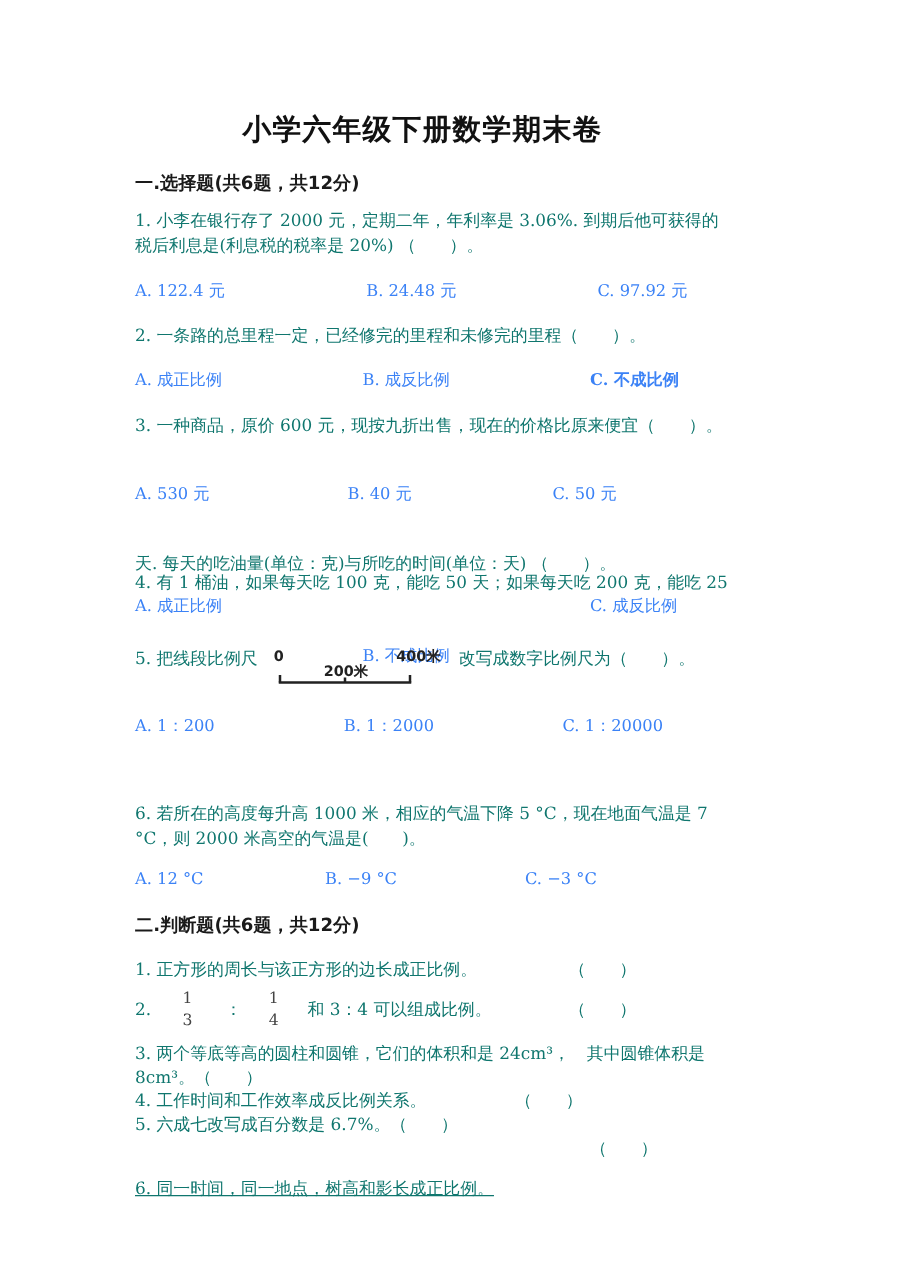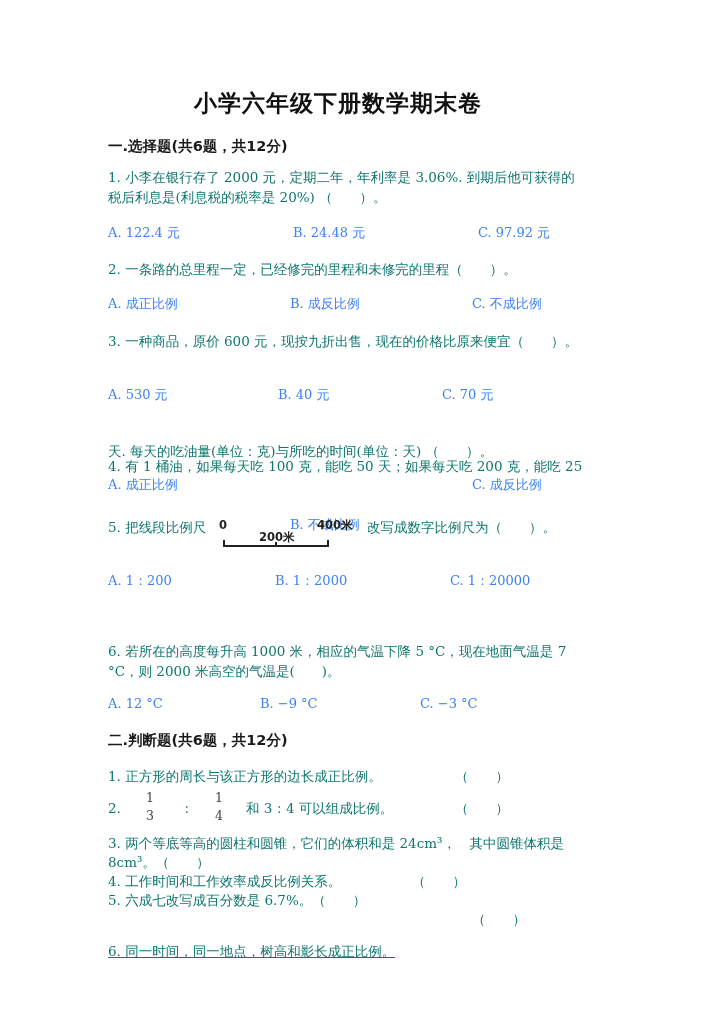--- a/index.html
+++ b/index.html
@@ -48,26 +48,26 @@
 
 <div class="abs q" style="top:166px;">1. 小李在银行存了 2000 元，定期二年，年利率是 3.06%. 到期后他可获得的</div>
 <div class="abs q" style="top:186px;">税后利息是(利息税的税率是 20%) （　　）。</div>
 <div class="abs opt" style="left:108px;top:224px;">A. 122.4 元</div>
 <div class="abs opt" style="left:293px;top:224px;">B. 24.48 元</div>
 <div class="abs opt" style="left:478px;top:224px;">C. 97.92 元</div>
 
 <div class="abs q" style="top:258px;">2. 一条路的总里程一定，已经修完的里程和未修完的里程（　　）。</div>
 <div class="abs opt" style="left:108px;top:295px;">A. 成正比例</div>
 <div class="abs opt" style="left:290px;top:295px;">B. 成反比例</div>
-<div class="abs opt" style="left:472px;top:295px;">C. 不成比例</div>
+<div class="abs opt" style="left:472px;top:295px;font-weight:bold;">C. 不成比例</div>
 
 <div class="abs q" style="top:330px;">3. 一种商品，原价 600 元，现按九折出售，现在的价格比原来便宜（　　）。</div>
 <div class="abs opt" style="left:108px;top:386px;">A. 530 元</div>
 <div class="abs opt" style="left:278px;top:386px;">B. 40 元</div>
-<div class="abs opt" style="left:442px;top:386px;">C. 70 元</div>
+<div class="abs opt" style="left:442px;top:386px;">C. 50 元</div>
 
 <div class="abs q" style="top:420px;margin-top:35px;">4. 有 1 桶油，如果每天吃 100 克，能吃 50 天；如果每天吃 200 克，能吃 25</div>
 <div class="abs q" style="top:440px;">天. 每天的吃油量(单位：克)与所吃的时间(单位：天) （　　）。</div>
 <div class="abs opt" style="left:108px;top:476px;">A. 成正比例</div>
 <div class="abs opt" style="left:290px;top:476px;margin-top:40px;">B. 不成比例</div>
 <div class="abs opt" style="left:472px;top:476px;">C. 成反比例</div>
 
 <div class="abs q" style="top:516px;">5. 把线段比例尺</div>
 <div class="scale" style="left:219px;top:518px;width:140px;height:34px;">
   <span class="lbl" style="left:0;">0</span>

